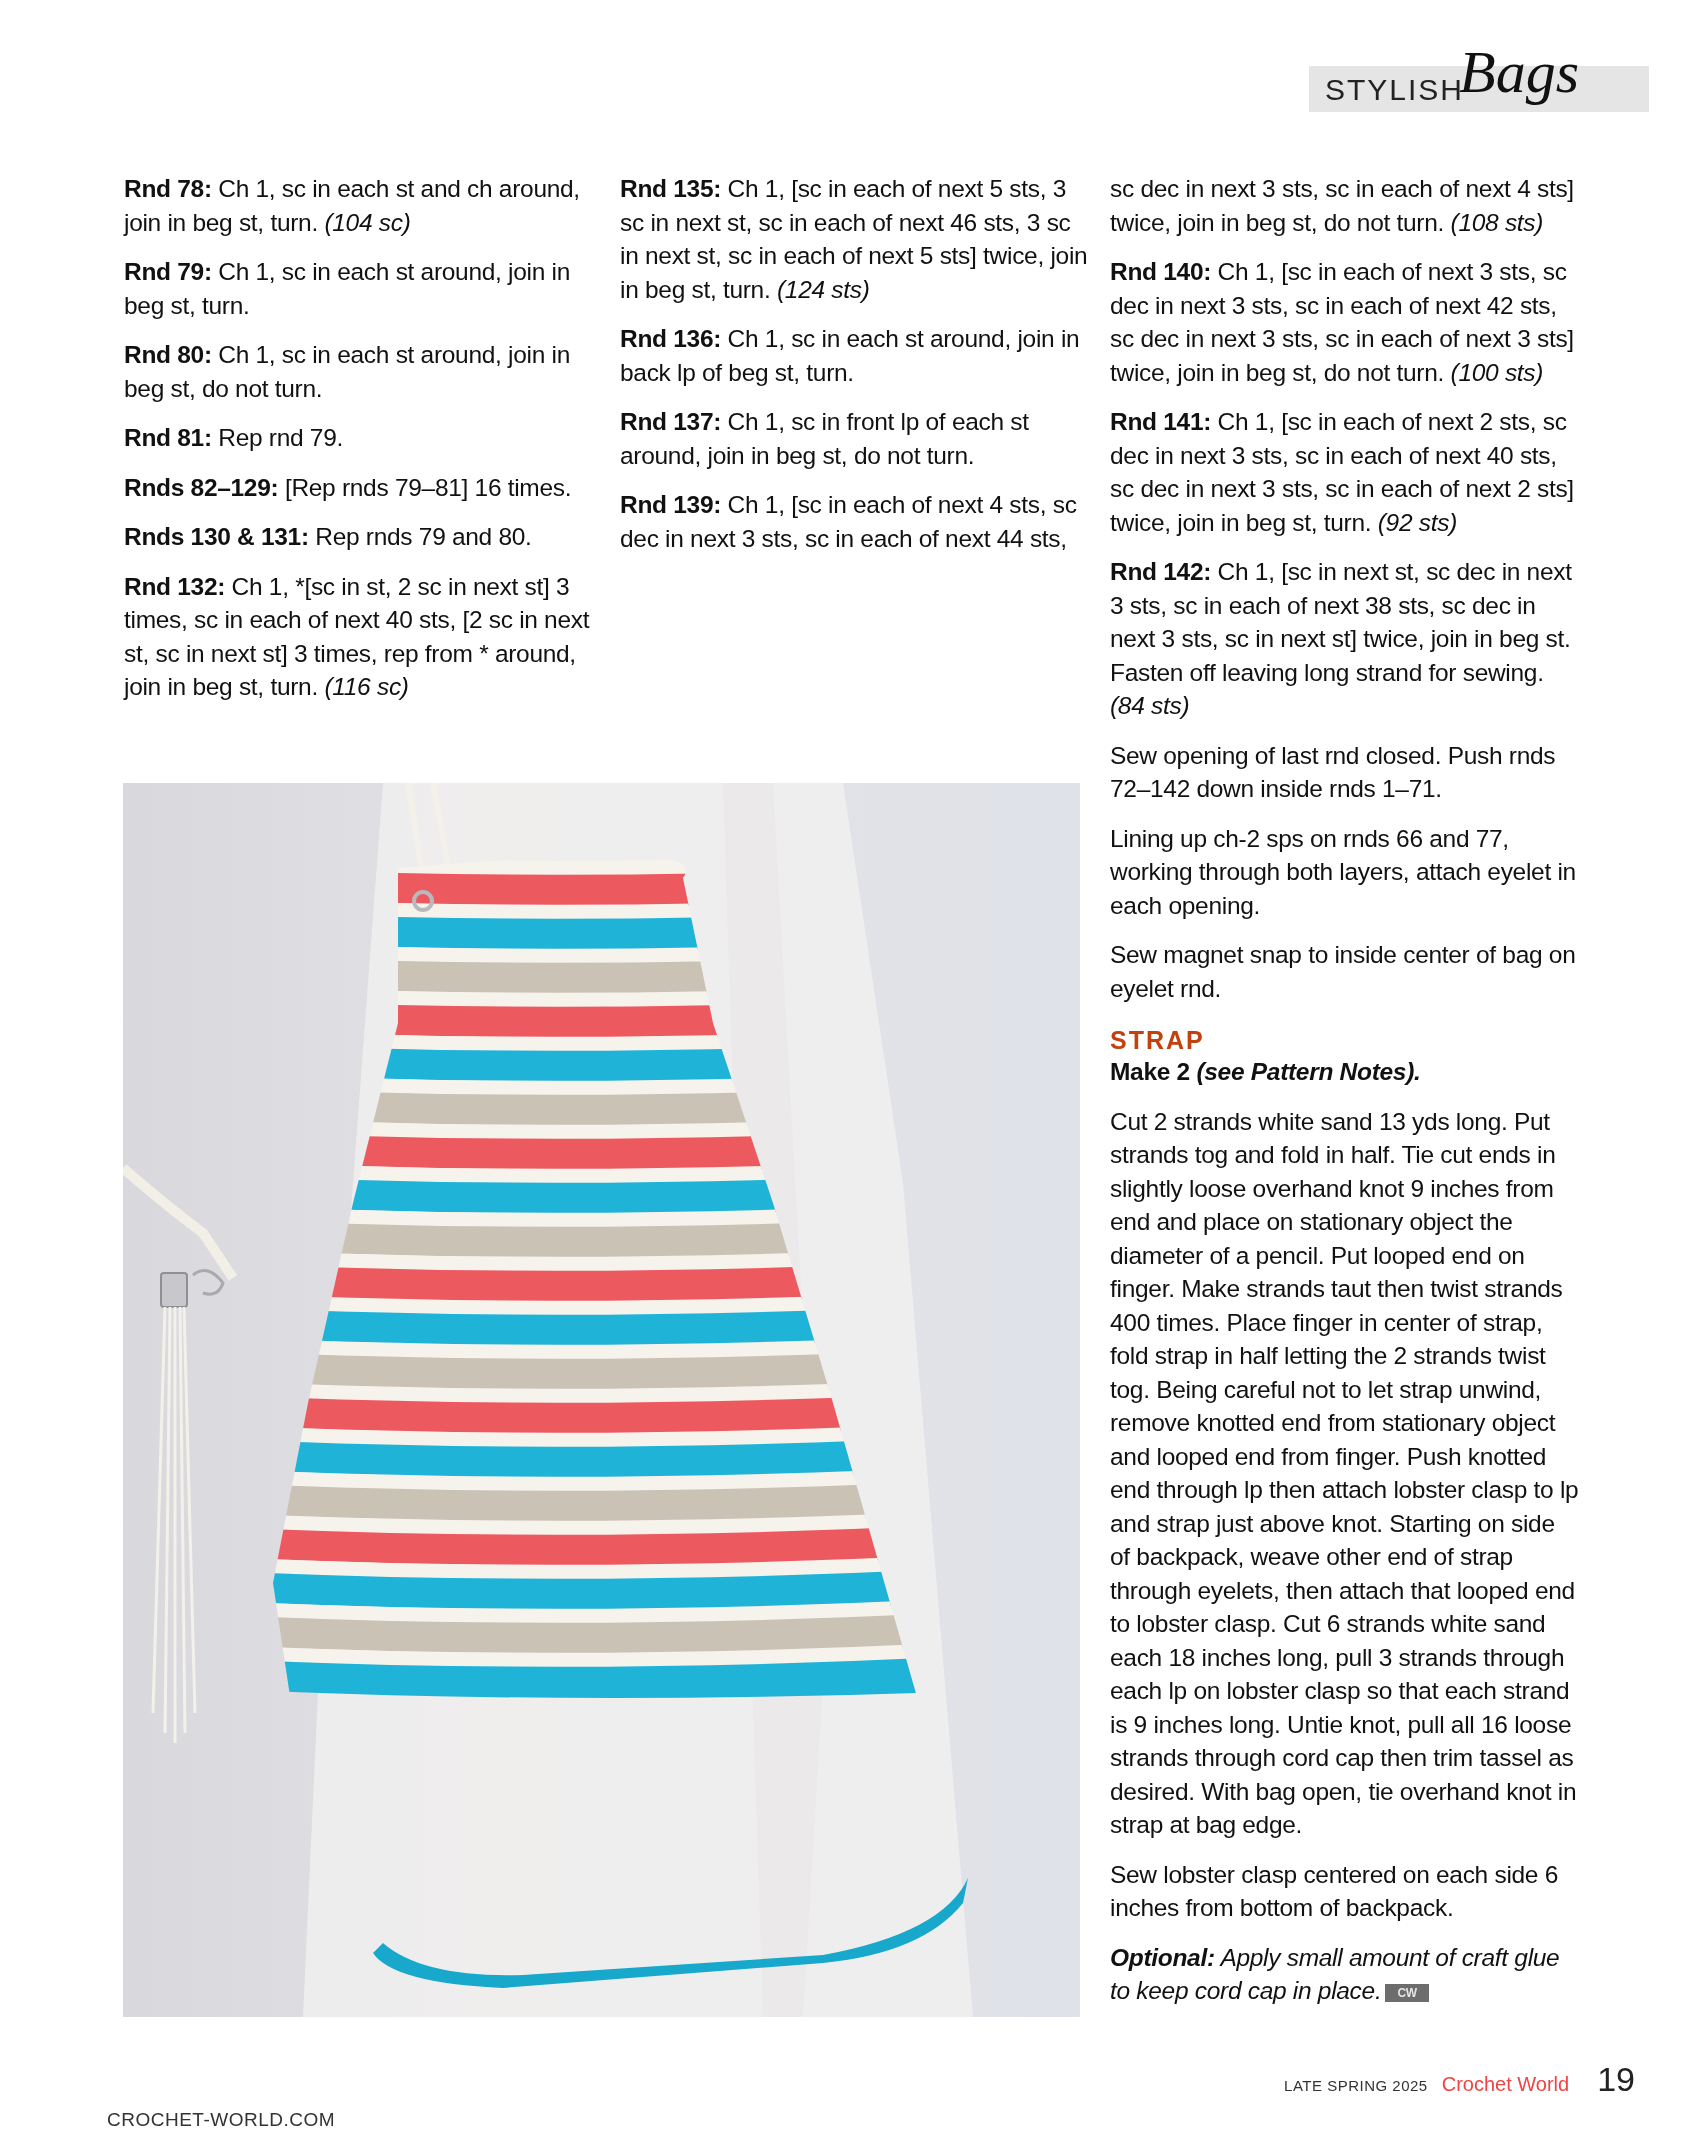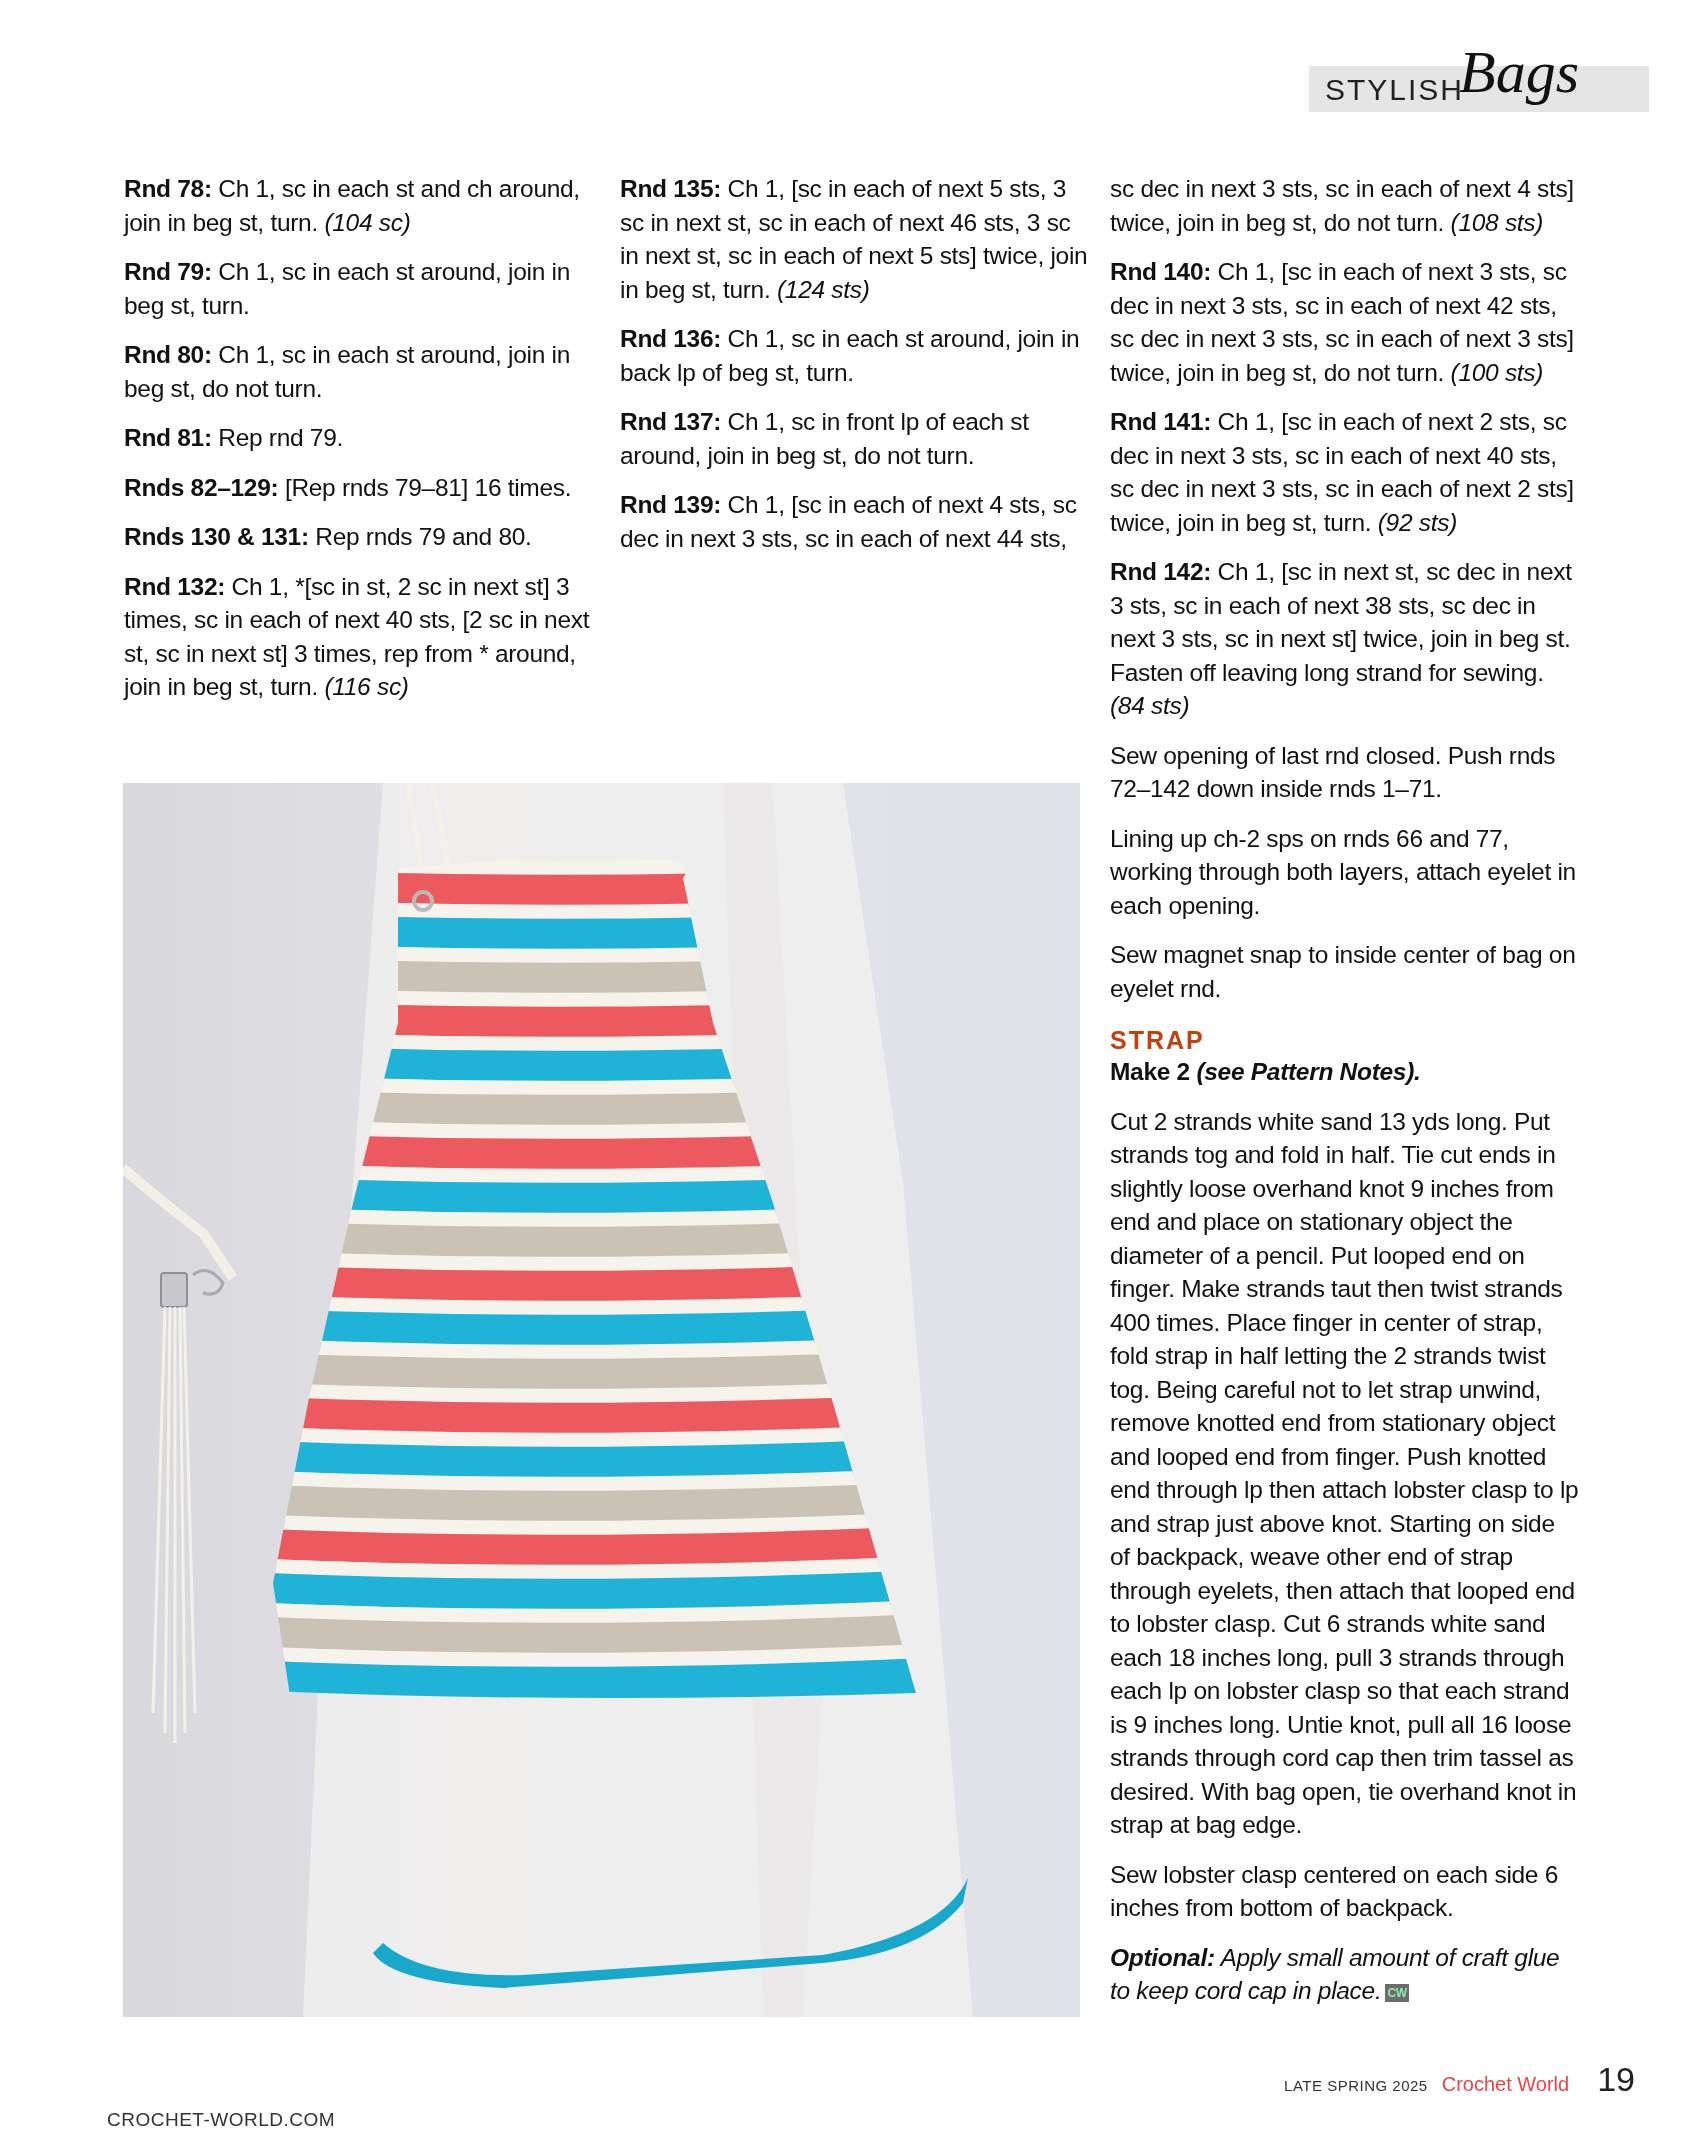--- a/index.html
+++ b/index.html
@@ -34,22 +34,22 @@
   .cont { margin: 0 0 16px 0; }
   .section-head {
     color: #c2410c; font-weight: bold; letter-spacing: 2px; font-size: 25px;
     margin: 20px 0 0 0; line-height: 30px;
   }
   .make { font-weight: bold; margin: 0 0 16px 0; }
   .make em { font-style: italic; }
   .optional-lead { font-weight: bold; font-style: italic; }
   .optional-text { font-style: italic; }
   .cw-badge {
-    display: inline-block; background: #6d6d6d; color: #86efac; font-size: 12px;
-    font-weight: bold; padding: 1px 2px; line-height: 16px; vertical-align: 2px;
+    display: inline-block; background: #6d6d6d; color: #e5e5e5; font-size: 12px;
+    font-weight: bold; padding: 1px 12px; line-height: 16px; vertical-align: 2px;
     margin-left: 4px;
   }
   .photo {
     position: absolute; left: 123px; top: 783px; width: 957px; height: 1234px;
     overflow: hidden; background: #dcdcdf;
   }
   .footer-left {
     position: absolute; left: 107px; top: 2073px; font-size: 19px; color: #333;
     letter-spacing: 0.5px;
     margin-top: 36px;

